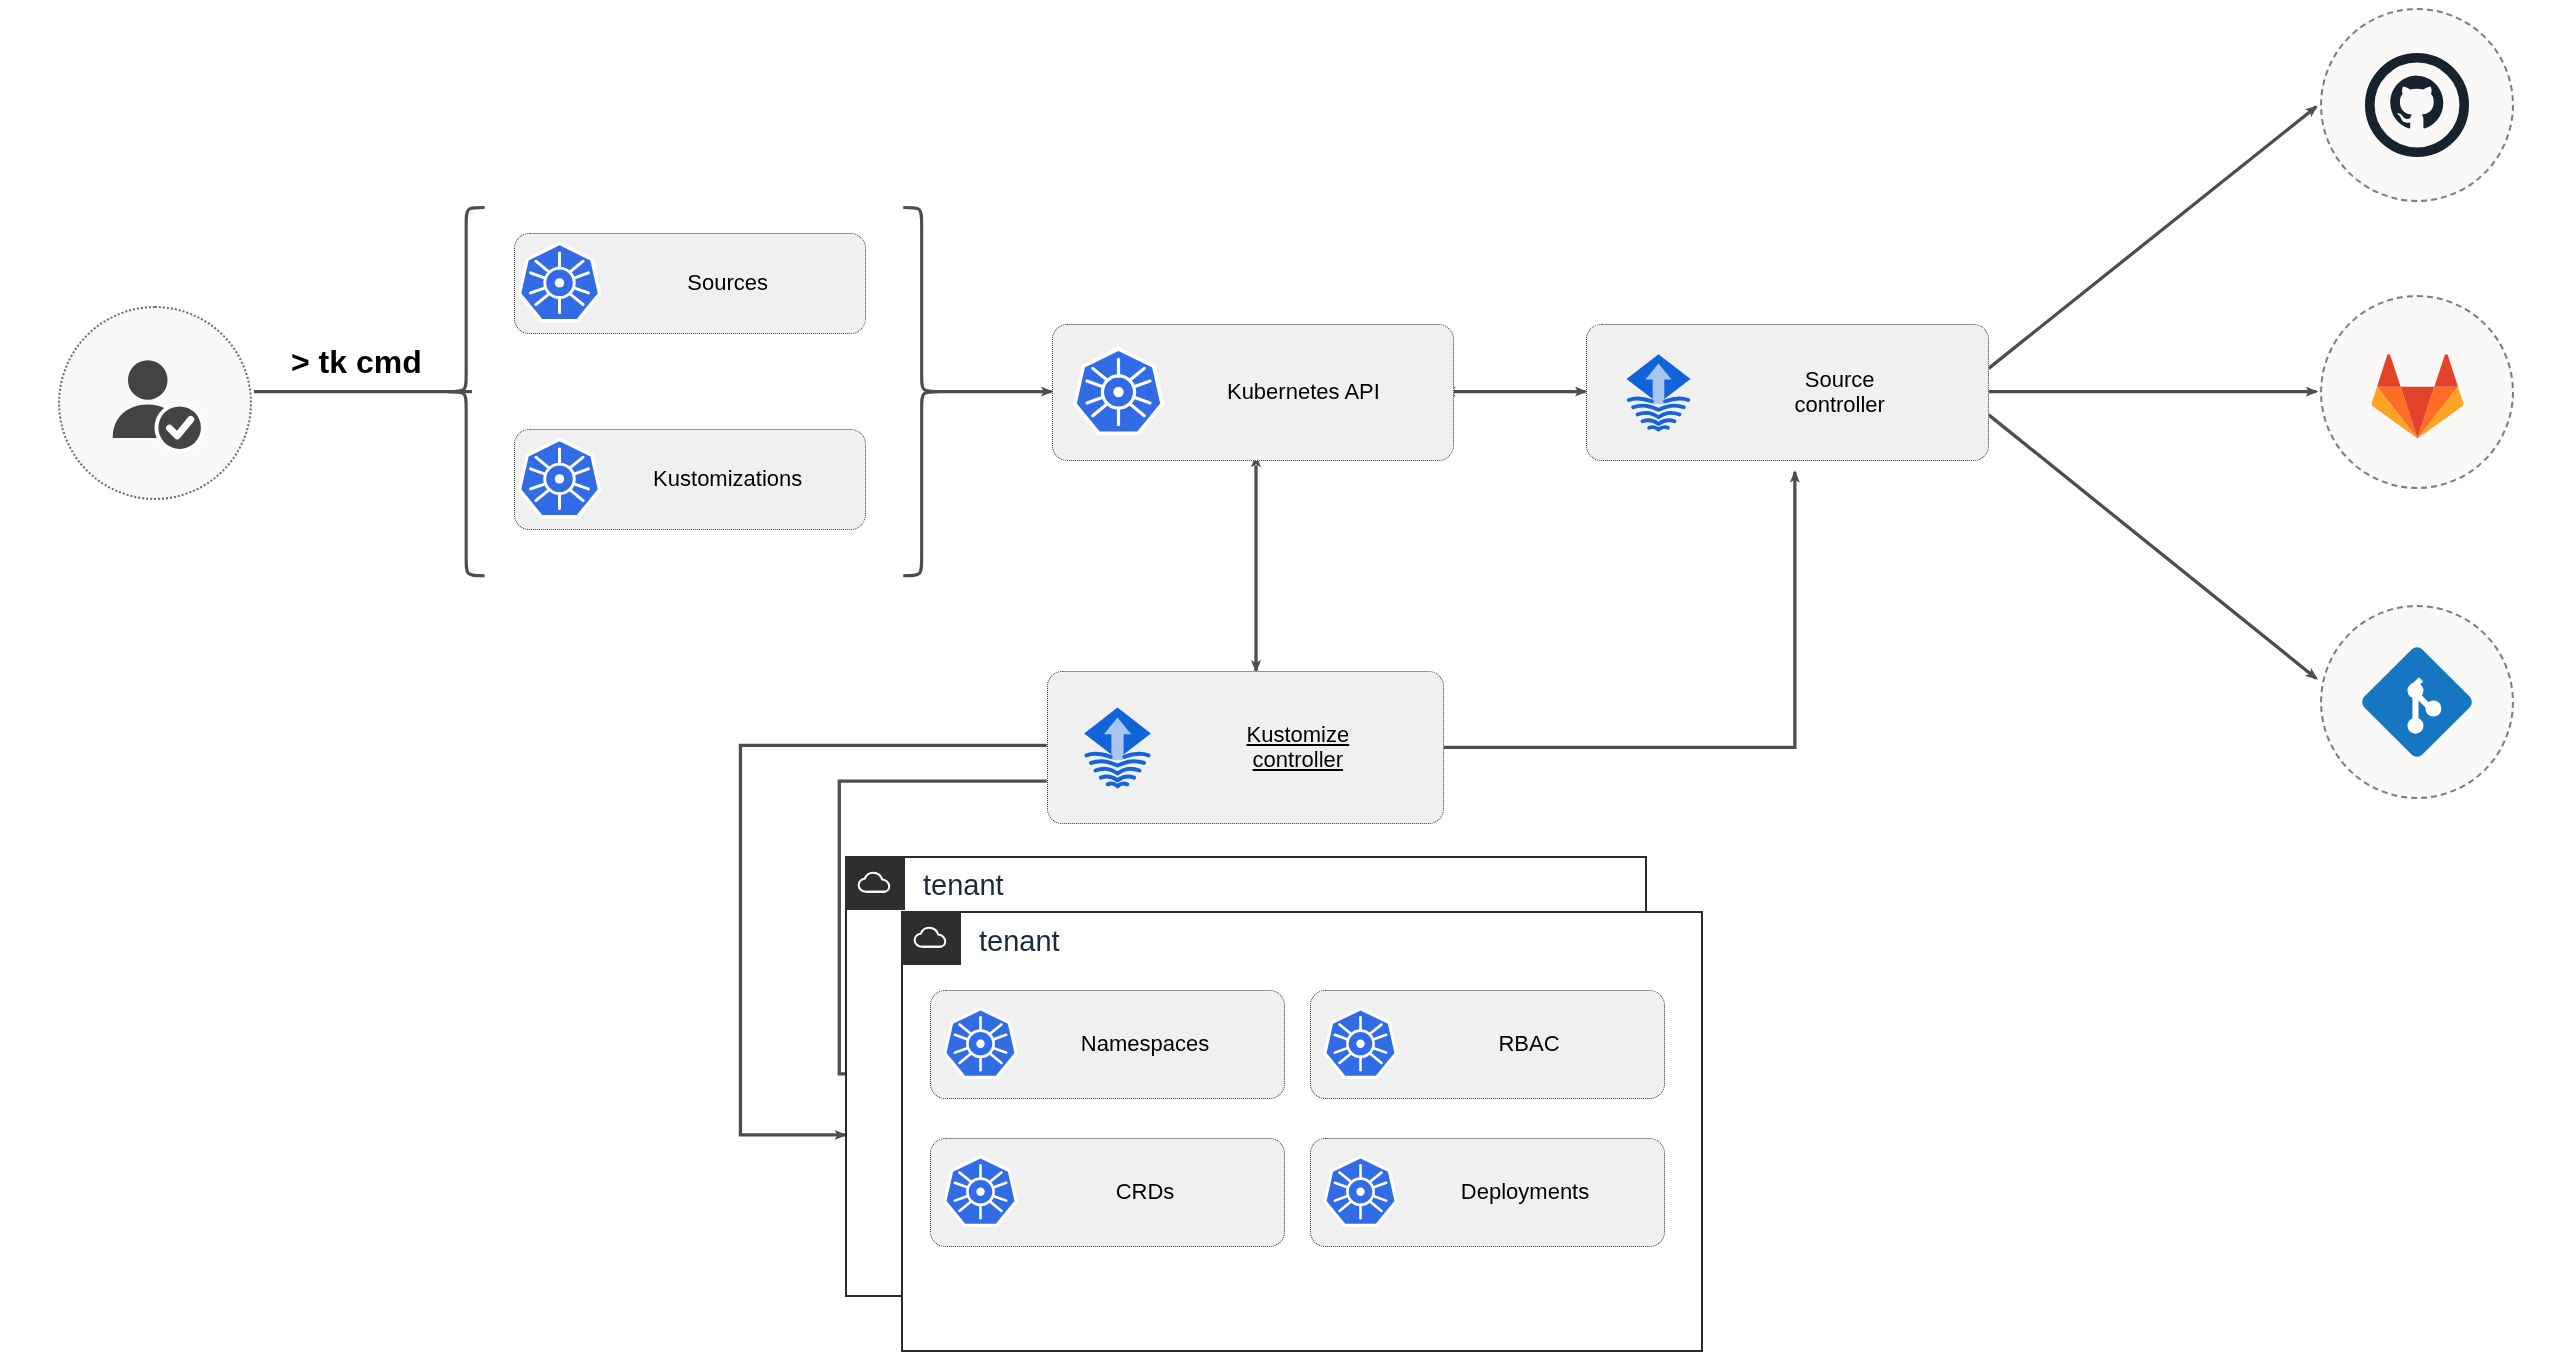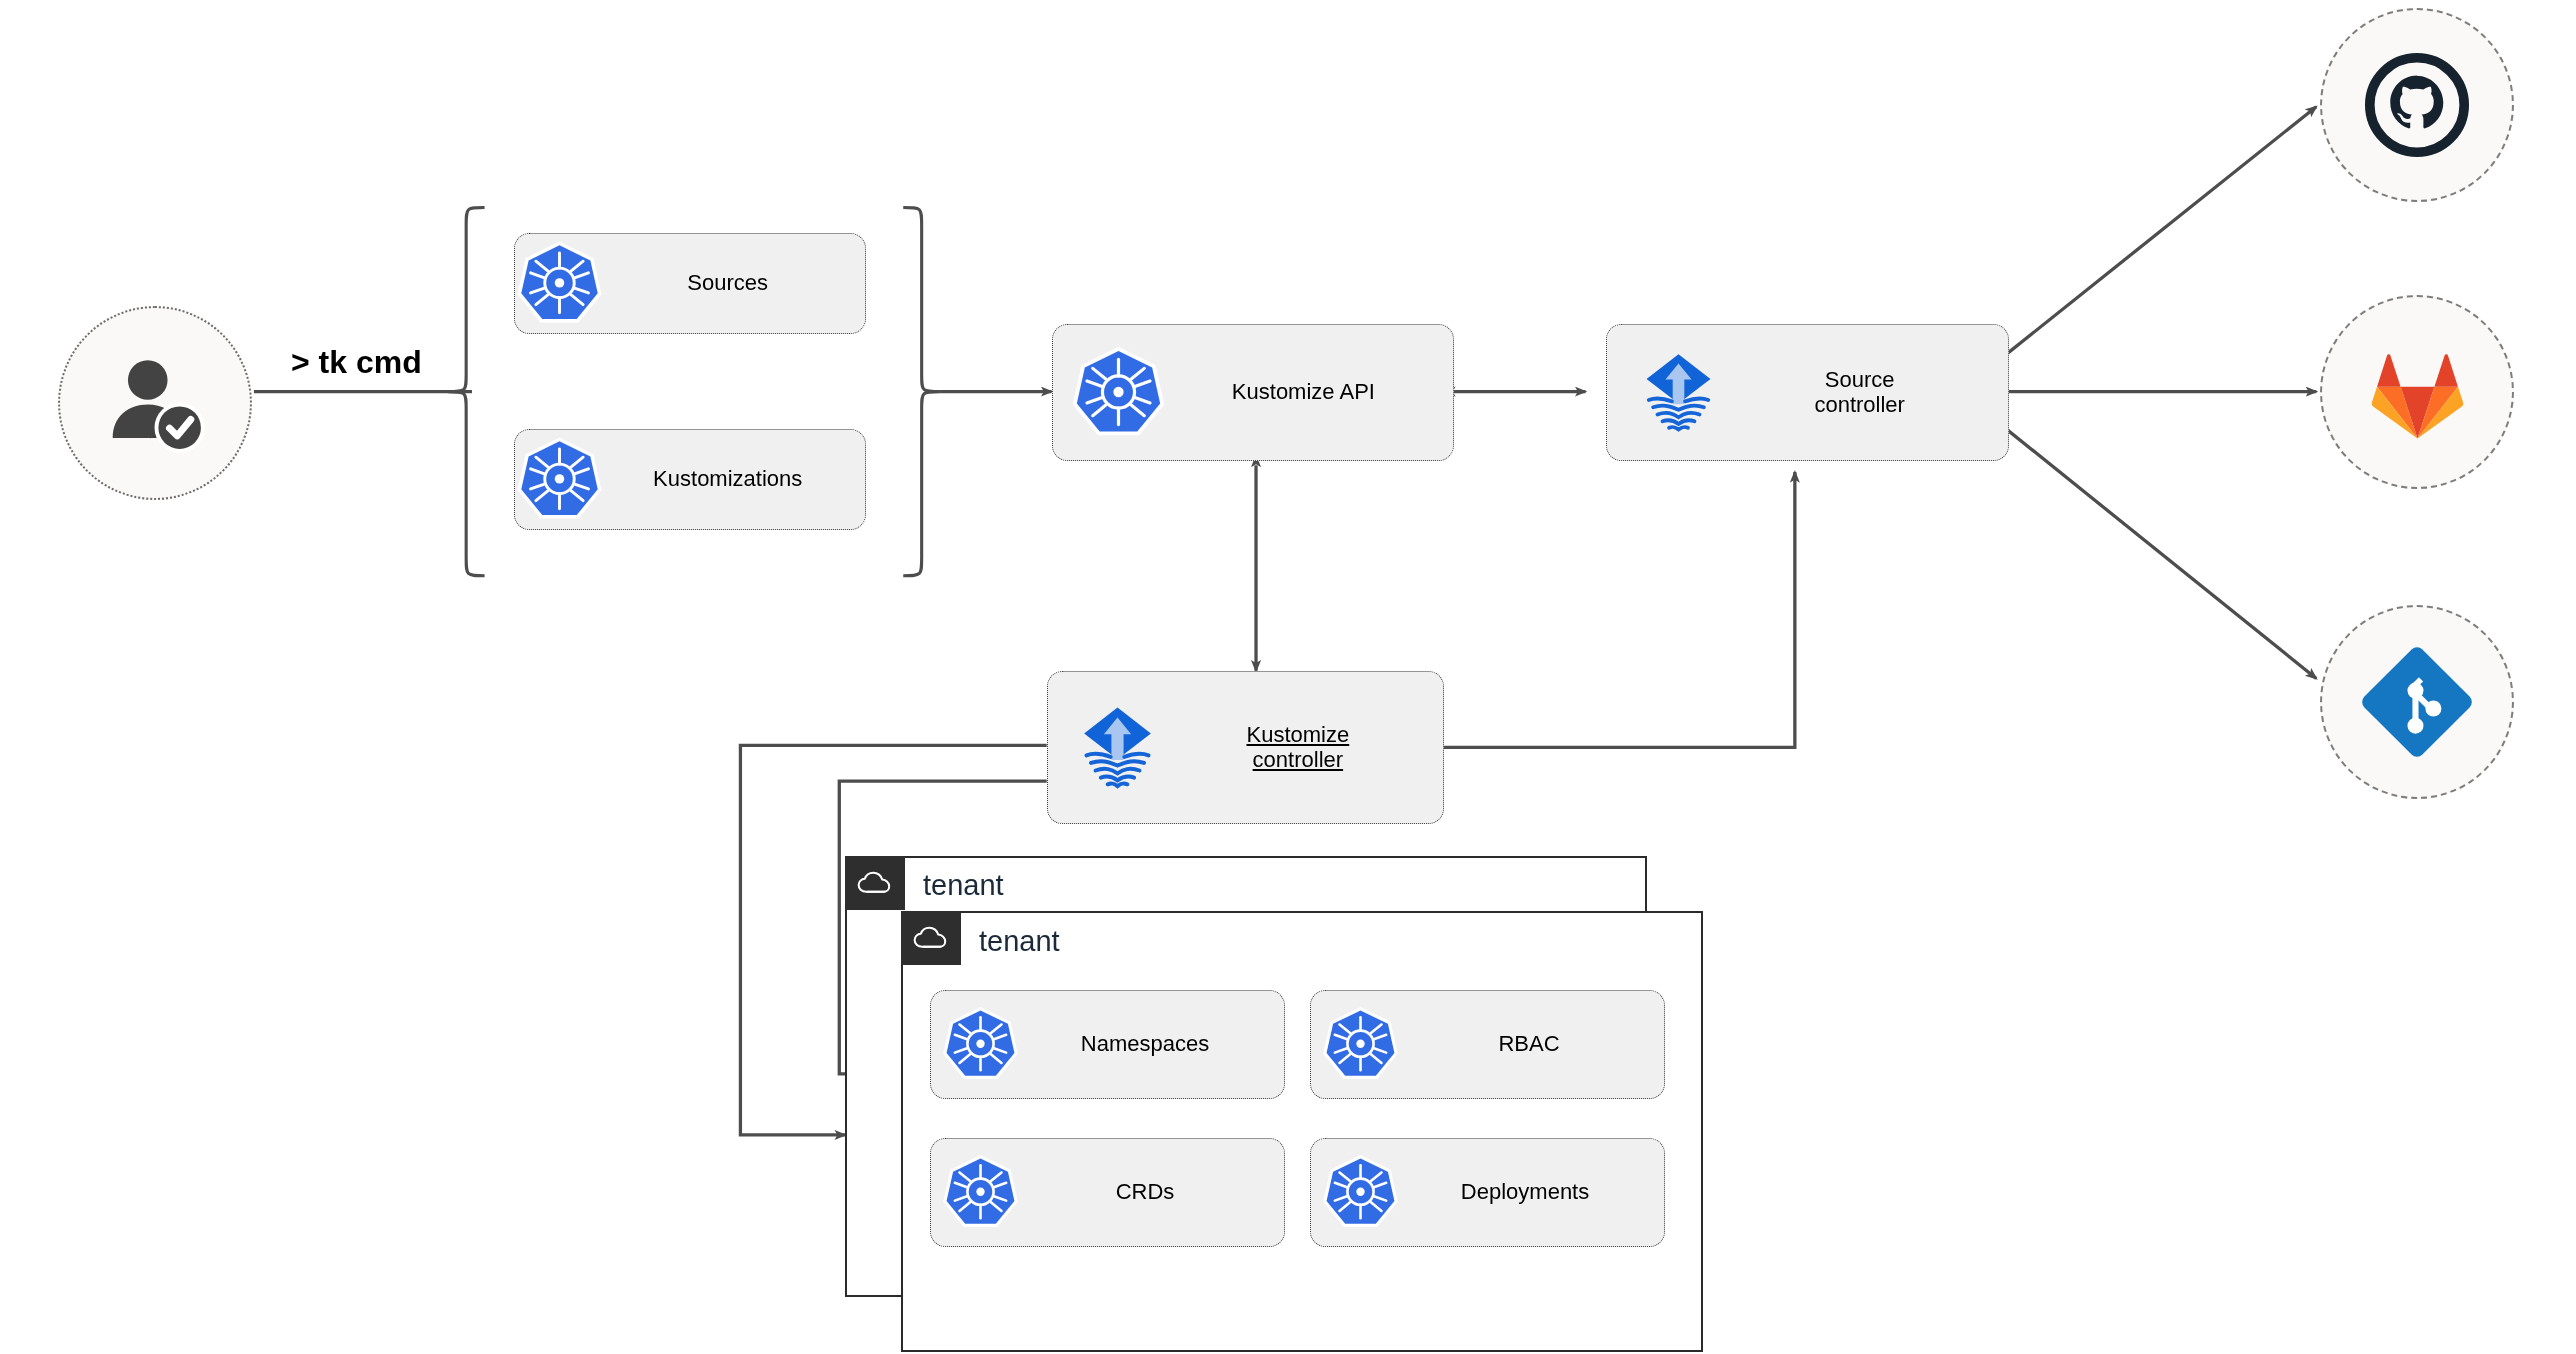--- a/index.html
+++ b/index.html
@@ -236,24 +236,24 @@
           <path d="M52.8 25.8 L42.3 29.5"></path>
             <path d="M21.7 36.5 L11.2 40.2"></path>
           <path d="M15.0 48.6 L23.8 41.4"></path>
             <path d="M40.2 24.6 L49.0 17.4"></path>
           <path d="M49.0 48.6 L40.2 41.4"></path>
             <path d="M23.8 24.6 L15.0 17.4"></path>
         </g>
         <circle cx="32" cy="33" r="3.4" fill="#ffffff"></circle>
       </svg>
     </span>
-    <span class="nlabel">Kustomize API</span>
-  </div>
-
-  <div class="node" style="left:1586px; top:324px; width:403px; height:137px;margin-left:20px;">
+    <span class="nlabel">Kubernetes API</span>
+  </div>
+
+  <div class="node" style="left:1586px; top:324px; width:403px; height:137px;">
     <span class="nicon" style="margin-left:25px;">
       <svg width="93" height="93" viewBox="0 0 64 64">
         <path d="M32 7 L54 24 L32 41 L10 24 Z" fill="#1064D8"></path>
         <path d="M32 13.5 L41 24.5 L36 24.5 L36 41.5 L28 41.5 L28 24.5 L23 24.5 Z" fill="#A8C6F0"></path>
         <g stroke="#1565D8" stroke-width="2.6" fill="none" stroke-linecap="round">
           <path d="M11.5 38.5 C17 36.5 22 37.5 27.5 39.5"></path>
           <path d="M36.5 39.5 C42 37.5 47 36.5 52.5 38.5"></path>
           <path d="M14.5 43.5 C21 41.2 26 42.6 32 45.2 C38 42.6 43 41.2 49.5 43.5"></path>
           <path d="M17.5 48.5 C24 46.2 28 47.8 32 50.4 C36 47.8 40 46.2 46.5 48.5"></path>
           <path d="M21.0 53.2 C26 51.4 29 52.8 32 55.0 C35 52.8 38 51.4 43.0 53.2"></path>

